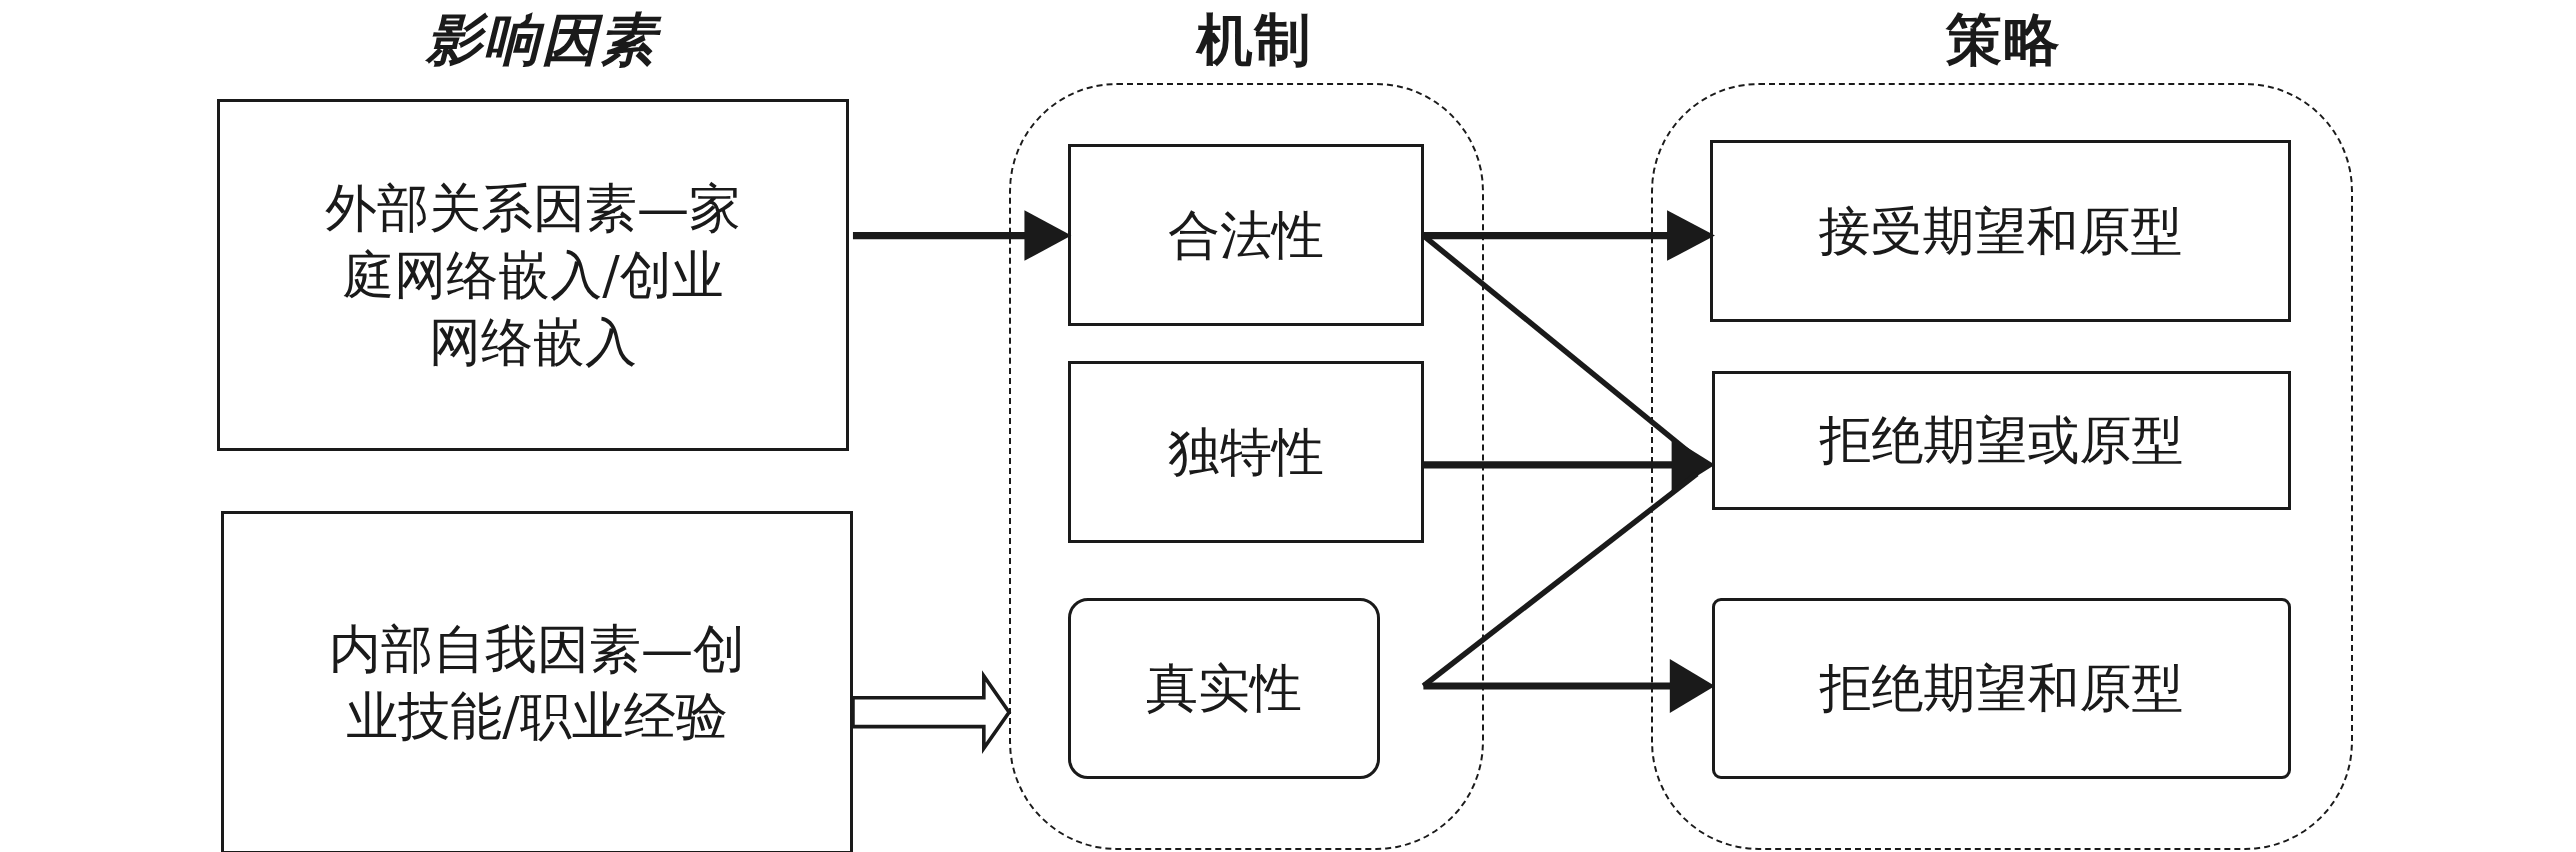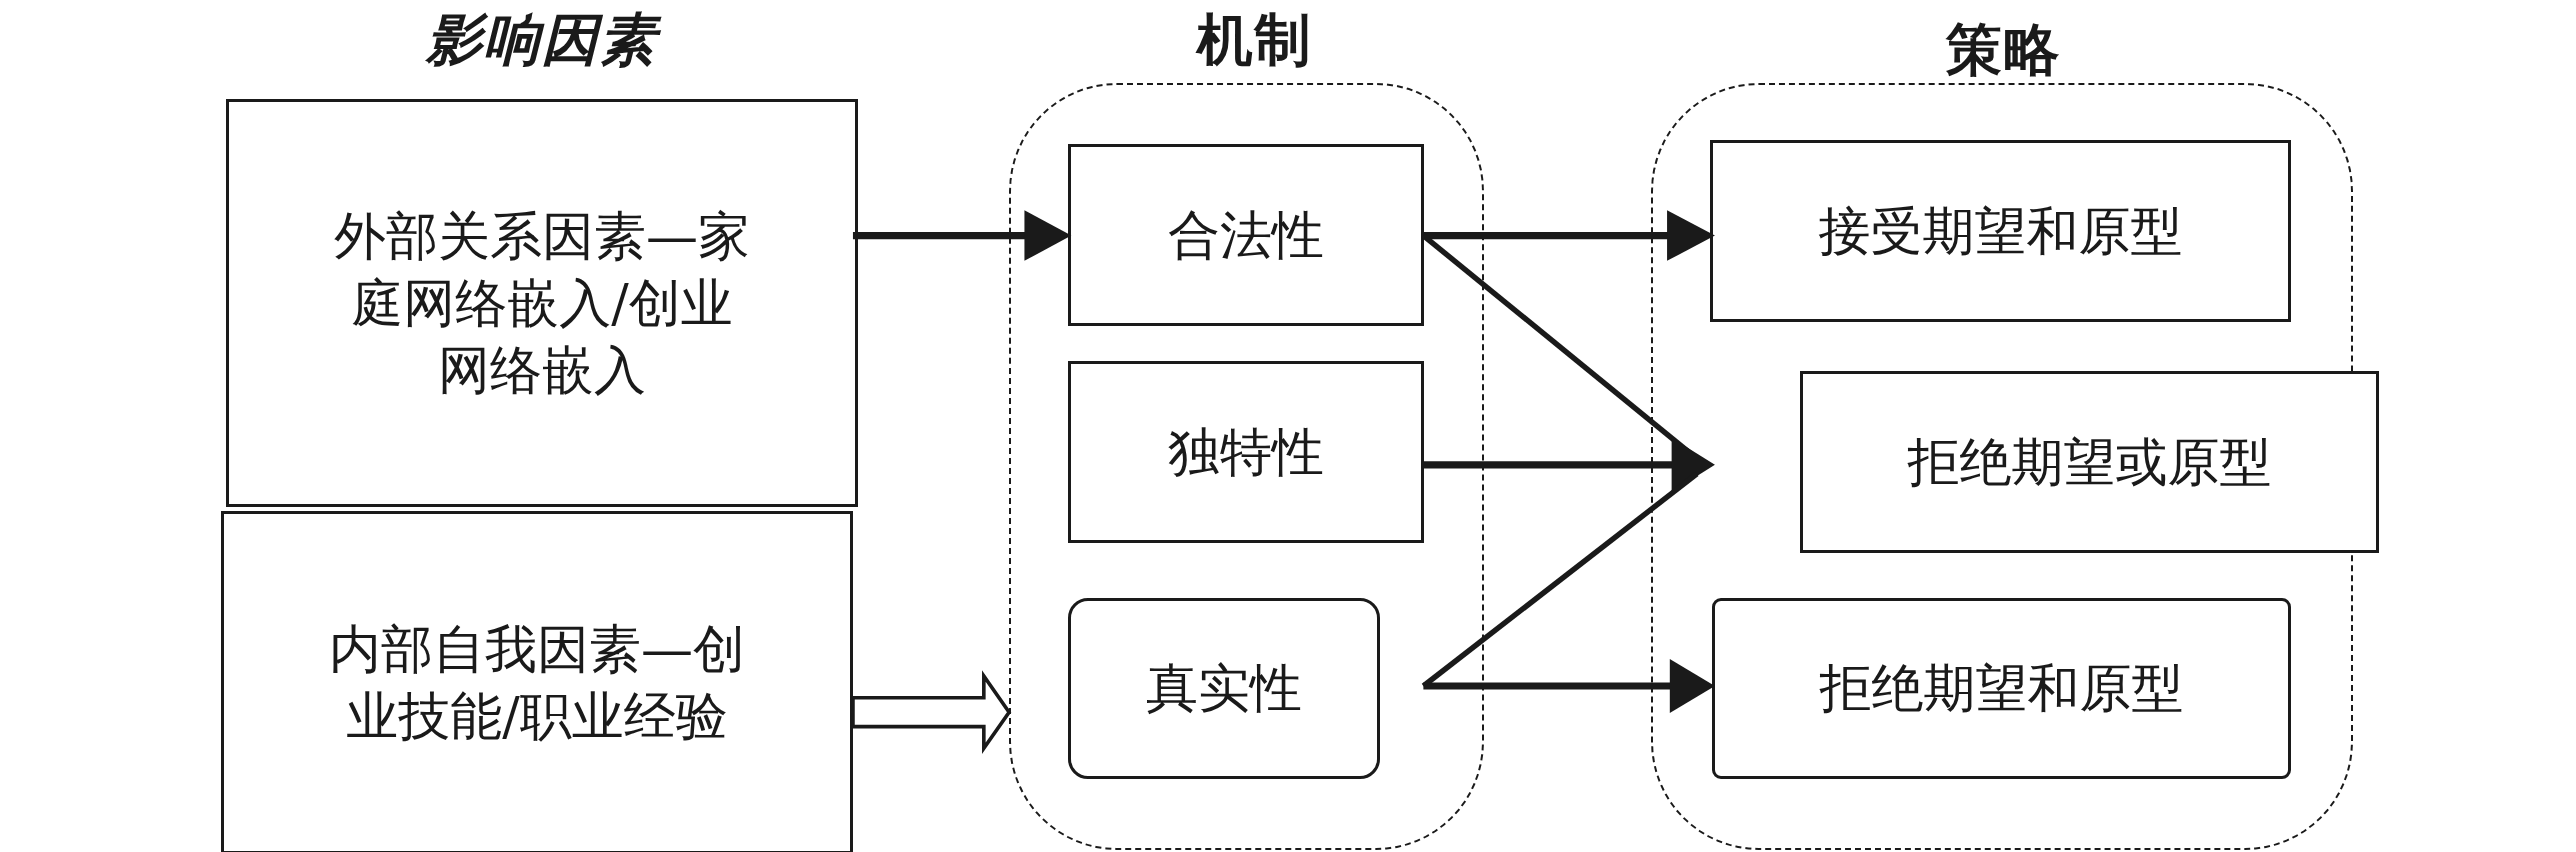--- a/index.html
+++ b/index.html
@@ -14,26 +14,26 @@
   .box span { display: block; }
   .group { position: absolute; box-sizing: border-box; border: 2.7px dashed #1a1a1a;
            border-radius: 108px; }
   svg#links { position: absolute; left: 0; top: 0; }
 </style>
 </head>
 <body>
 
 <div class="heading" style="left:352px; width:379px;font-style:italic;">影响因素</div>
 <div class="heading" style="left:1110px; width:289px;">机制</div>
-<div class="heading" style="left:1859px; width:289px;margin-top:10px;">策略</div>
+<div class="heading" style="left:1859px; width:289px;">策略</div>
 
 <div class="group" style="left:1009px; top:83px; width:475px; height:767px;"></div>
 <div class="group" style="left:1651px; top:83px; width:702px; height:767px;"></div>
 
-<div class="box" style="left:226px; top:99px; width:632px; height:408px;">
+<div class="box" style="left:217px; top:99px; width:632px; height:352px;">
   <div>
     <span>外部关系因素—家</span>
     <span>庭网络嵌入/创业</span>
     <span>网络嵌入</span>
   </div>
 </div>
 <div class="box" style="left:221px; top:511px; width:632px; height:343px;">
   <div>
     <span>内部自我因素—创</span>
     <span>业技能/职业经验</span>
@@ -46,21 +46,21 @@
 <div class="box" style="left:1068px; top:361px; width:356px; height:182px;">
   <span>独特性</span>
 </div>
 <div class="box" style="left:1068px; top:598px; width:312px; height:181px;border-radius:20px;">
   <span>真实性</span>
 </div>
 
 <div class="box" style="left:1710px; top:140px; width:581px; height:182px;">
   <span>接受期望和原型</span>
 </div>
-<div class="box" style="left:1800px; top:371px; width:579px; height:182px;text-align:right;">
+<div class="box" style="left:1712px; top:371px; width:579px; height:139px;text-align:right;">
   <span>拒绝期望或原型</span>
 </div>
 <div class="box" style="left:1712px; top:598px; width:579px; height:181px;border-radius:9px;">
   <span>拒绝期望和原型</span>
 </div>
 
 <svg id="links" width="2576" height="853" viewBox="0 0 2854 945">
   <defs>
     <marker id="head" viewBox="0 0 10 10" refX="9.5" refY="5" markerWidth="8" markerHeight="8" markerUnits="userSpaceOnUse" orient="auto">
       <path d="M0,0 L10,5 L0,10 z" fill="#1a1a1a"></path>

